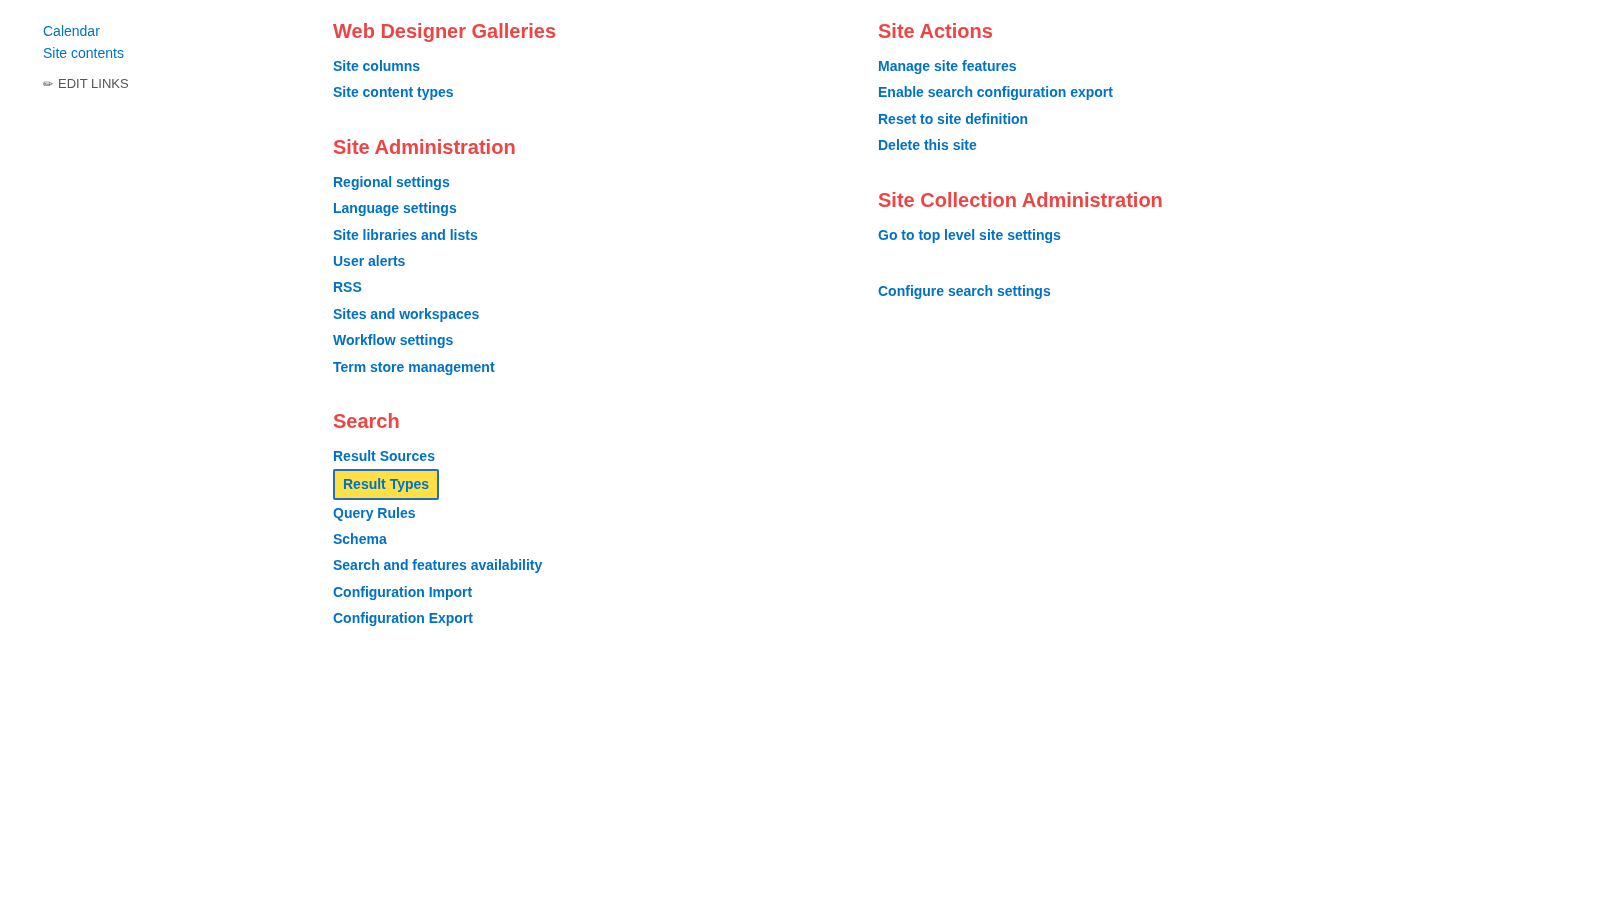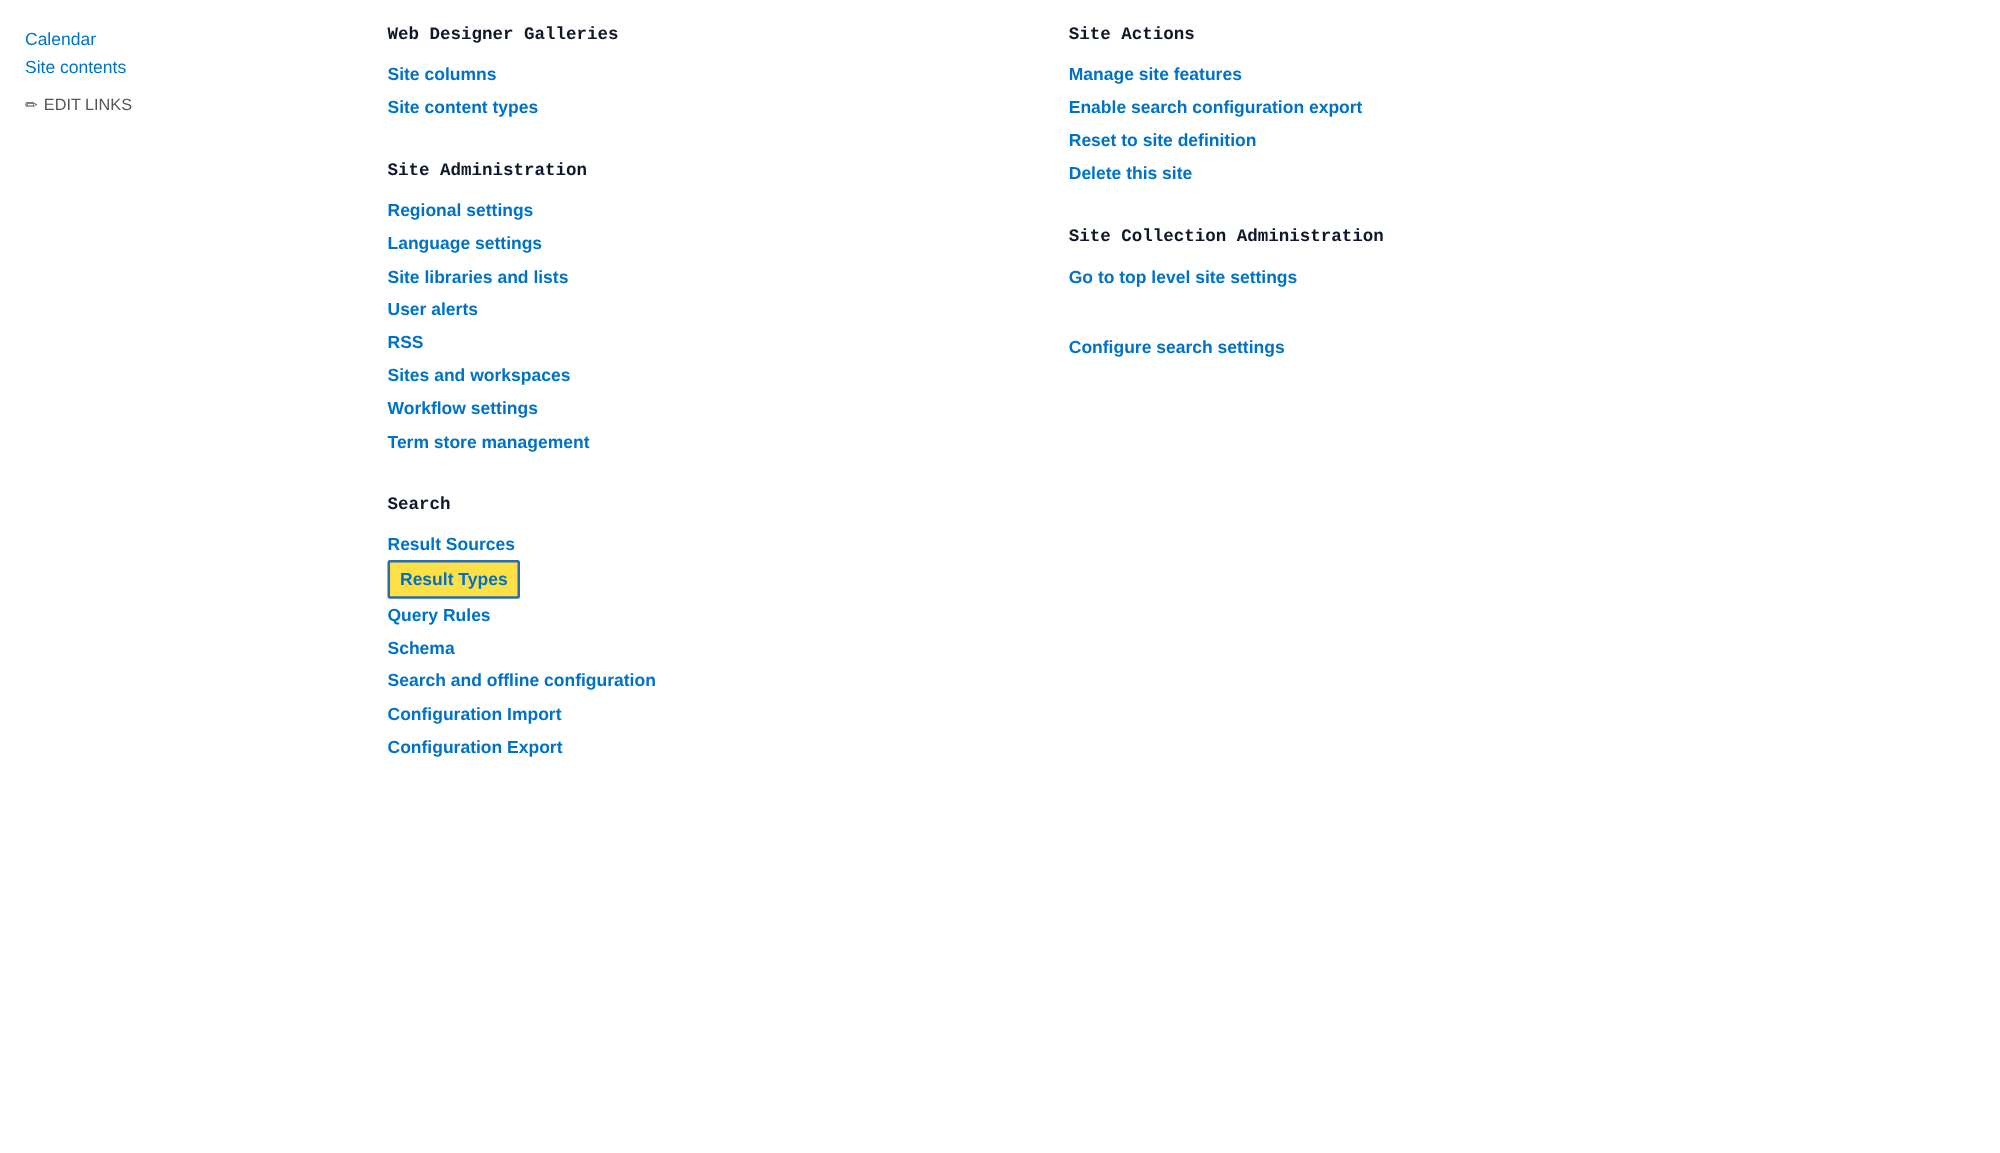--- a/index.html
+++ b/index.html
@@ -6,20 +6,21 @@
     body {
       font-family: 'Segoe UI', Arial, sans-serif;
       font-size: 14px;
       background: #fff;
       color: #333;
     }
     .page-container {
       display: flex;
       min-height: 922px;
       width: 1380px;
+      margin-left: 23px;
     }
     .sidebar {
       width: 270px;
       padding: 20px 0 20px 20px;
       flex-shrink: 0;
     }
     .sidebar-link {
       display: block;
       color: #0072c6;
       text-decoration: none;
@@ -45,25 +46,24 @@
       display: flex;
       gap: 60px;
     }
     .column {
       flex: 1;
     }
     .section {
       margin-bottom: 30px;
     }
     .section-title {
-      font-size: 14px;
+      font-size: 20px;
       font-weight: 600;
-      color: #0f172a;
+      color: #ef4444;
       margin-bottom: 10px;
-      font-family: Liberation Mono, monospace;
     }
     .section-link {
       display: block;
       color: #0072c6;
       text-decoration: none;
       padding: 2px 0;
       font-size: 14px;
       cursor: pointer;
       line-height: 1.6;
       font-weight: bold;
@@ -110,21 +110,21 @@
         <a class="section-link">Workflow settings</a>
         <a class="section-link">Term store management</a>
       </div>
 
       <div class="section">
         <div class="section-title">Search</div>
         <a class="section-link">Result Sources</a>
         <a class="section-link highlighted">Result Types</a>
         <a class="section-link">Query Rules</a>
         <a class="section-link">Schema</a>
-        <a class="section-link">Search and offline configuration</a>
+        <a class="section-link">Search and features availability</a>
         <a class="section-link">Configuration Import</a>
         <a class="section-link">Configuration Export</a>
       </div>
 
     </div>
 
     <div class="column">
 
       <div class="section">
         <div class="section-title">Site Actions</div>

